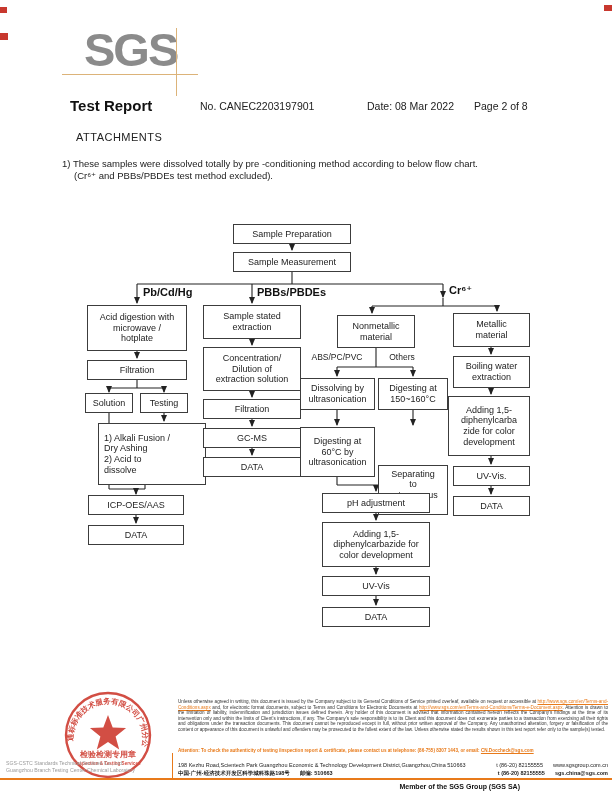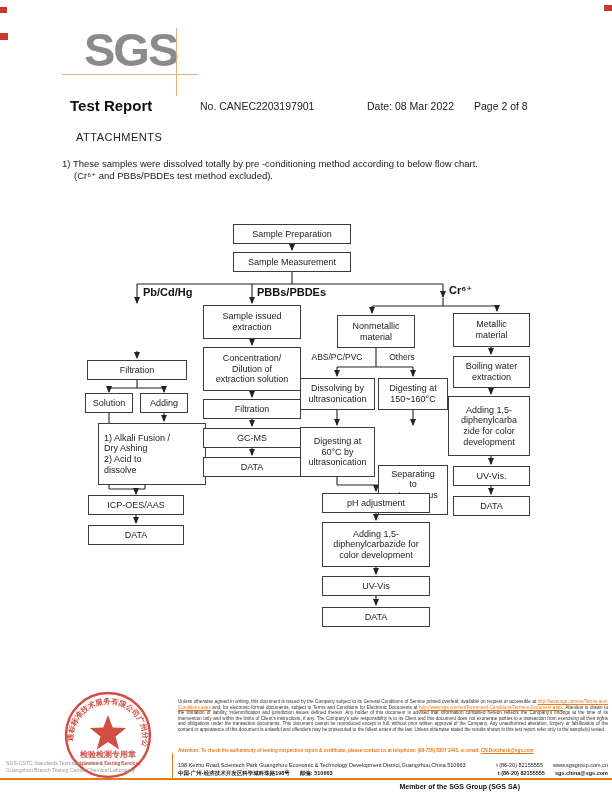--- a/index.html
+++ b/index.html
@@ -124,31 +124,34 @@
 
   <div class="blabel" style="left:143px;top:286px;">Pb/Cd/Hg</div>
   <div class="blabel" style="left:257px;top:286px;">PBBs/PBDEs</div>
   <div class="blabel" style="left:449px;top:284px;">Cr⁶⁺</div>
   <div class="mlabel" style="left:304px;top:352px;width:66px;">ABS/PC/PVC</div>
   <div class="mlabel" style="left:378px;top:352px;width:48px;">Others</div>
 
   <div class="fb" style="left:233px;top:224px;width:118px;height:20px;">Sample Preparation</div>
   <div class="fb" style="left:233px;top:252px;width:118px;height:20px;">Sample Measurement</div>
 
+  <div class="fb" style="left:87px;top:305px;width:100px;height:46px;">Acid digestion with
+microwave /
+hotplate</div>
   <div class="fb" style="left:87px;top:360px;width:100px;height:20px;">Filtration</div>
   <div class="fb" style="left:85px;top:393px;width:48px;height:20px;">Solution</div>
-  <div class="fb" style="left:140px;top:393px;width:48px;height:20px;">Adding</div>
+  <div class="fb" style="left:140px;top:393px;width:48px;height:20px;">Testing</div>
   <div class="fb left" style="left:98px;top:423px;width:108px;height:62px;">1) Alkali Fusion /
     Dry Ashing
 2) Acid to
 dissolve</div>
   <div class="fb" style="left:88px;top:495px;width:96px;height:20px;">ICP-OES/AAS</div>
   <div class="fb" style="left:88px;top:525px;width:96px;height:20px;">DATA</div>
 
-  <div class="fb" style="left:203px;top:305px;width:98px;height:34px;">Sample issued
+  <div class="fb" style="left:203px;top:305px;width:98px;height:34px;">Sample stated
 extraction</div>
   <div class="fb" style="left:203px;top:347px;width:98px;height:44px;">Concentration/
 Dilution of
 extraction solution</div>
   <div class="fb" style="left:203px;top:399px;width:98px;height:20px;">Filtration</div>
   <div class="fb" style="left:203px;top:428px;width:98px;height:20px;">GC-MS</div>
   <div class="fb" style="left:203px;top:457px;width:98px;height:20px;">DATA</div>
 
   <div class="fb" style="left:337px;top:315px;width:78px;height:33px;">Nonmetallic
 material</div>

